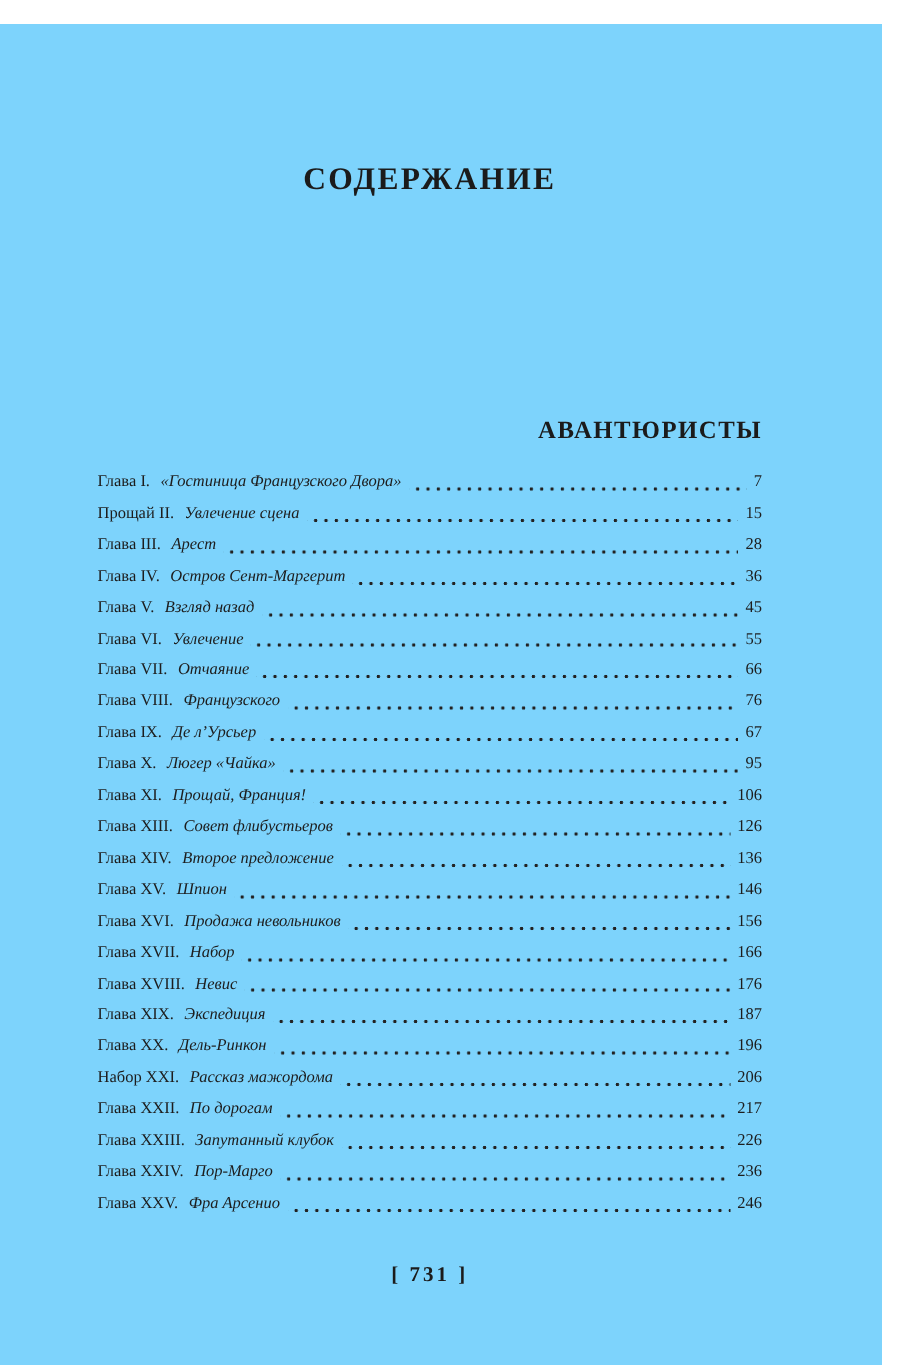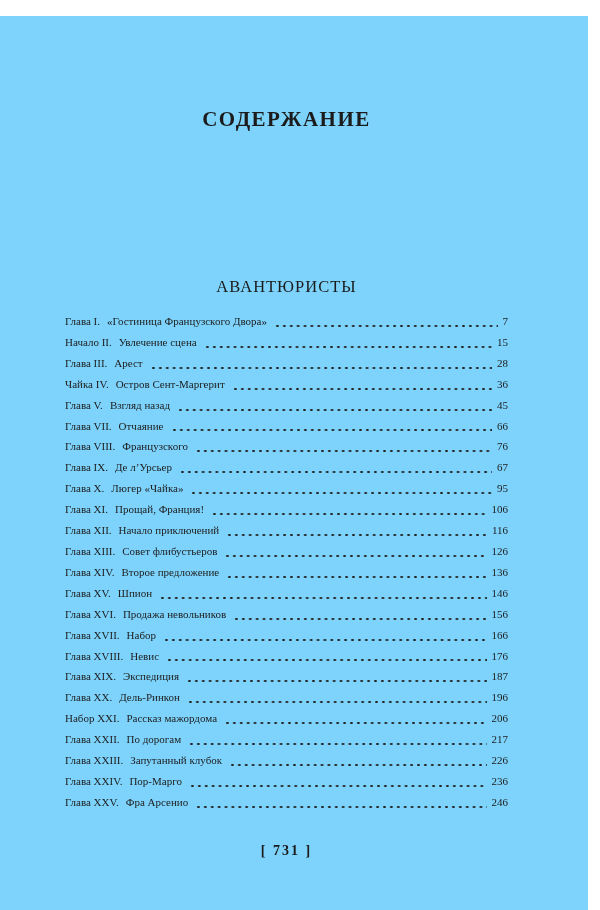--- a/index.html
+++ b/index.html
@@ -28,23 +28,23 @@
     font-weight: bold;
     letter-spacing: 1.5px;
     color: #1b1b1b;
   }
   .section-title {
     position: absolute;
     top: 261px;
     left: 65px;
     width: 443px;
     margin: 0;
-    text-align: center;
+    text-align: right;
     font-size: 16.5px;
-    font-weight: normal;
+    font-weight: bold;
     letter-spacing: 1px;
     color: #1b1b1b;
   }
   .toc {
     position: absolute;
     top: 295px;
     left: 65px;
     width: 443px;
   }
   .toc-row {
@@ -54,20 +54,21 @@
     font-size: 11px;
     line-height: 20.92px;
     white-space: nowrap;
   }
   .toc-chapter {
     flex: 0 0 auto;
   }
   .toc-title {
     flex: 0 0 auto;
     margin-left: 7px;
+    font-style: italic;
   }
   .toc-leader {
     flex: 1 1 auto;
     align-self: stretch;
     margin-left: 5px;
     margin-right: 2px;
     background-image: radial-gradient(circle, #222222 1px, rgba(0,0,0,0) 1.35px);
     background-size: 6.9px 6px;
     background-repeat: repeat-x;
     background-position: 2px calc(100% - 3px);
@@ -98,44 +99,50 @@
   <h2 class="section-title">АВАНТЮРИСТЫ</h2>
 
   <div class="toc" id="toc-list">
       <div class="toc-row">
         <span class="toc-chapter">Глава I.</span>
         <span class="toc-title">«Гостиница Французского Двора»</span>
         <span class="toc-leader"></span>
         <span class="toc-page">7</span>
       </div>
       <div class="toc-row">
-        <span class="toc-chapter">Начало II.</span>
+        <span class="toc-chapter">Прощай II.</span>
         <span class="toc-title">Увлечение сцена</span>
         <span class="toc-leader"></span>
         <span class="toc-page">15</span>
       </div>
       <div class="toc-row">
         <span class="toc-chapter">Глава III.</span>
         <span class="toc-title">Арест</span>
         <span class="toc-leader"></span>
         <span class="toc-page">28</span>
       </div>
       <div class="toc-row">
-        <span class="toc-chapter">Чайка IV.</span>
+        <span class="toc-chapter">Глава IV.</span>
         <span class="toc-title">Остров Сент-Маргерит</span>
         <span class="toc-leader"></span>
         <span class="toc-page">36</span>
       </div>
       <div class="toc-row">
         <span class="toc-chapter">Глава V.</span>
         <span class="toc-title">Взгляд назад</span>
         <span class="toc-leader"></span>
         <span class="toc-page">45</span>
       </div>
       <div class="toc-row">
+        <span class="toc-chapter">Глава VI.</span>
+        <span class="toc-title">Увлечение</span>
+        <span class="toc-leader"></span>
+        <span class="toc-page">55</span>
+      </div>
+      <div class="toc-row">
         <span class="toc-chapter">Глава VII.</span>
         <span class="toc-title">Отчаяние</span>
         <span class="toc-leader"></span>
         <span class="toc-page">66</span>
       </div>
       <div class="toc-row">
         <span class="toc-chapter">Глава VIII.</span>
         <span class="toc-title">Французского</span>
         <span class="toc-leader"></span>
         <span class="toc-page">76</span>
@@ -152,26 +159,20 @@
         <span class="toc-leader"></span>
         <span class="toc-page">95</span>
       </div>
       <div class="toc-row">
         <span class="toc-chapter">Глава XI.</span>
         <span class="toc-title">Прощай, Франция!</span>
         <span class="toc-leader"></span>
         <span class="toc-page">106</span>
       </div>
       <div class="toc-row">
-        <span class="toc-chapter">Глава XII.</span>
-        <span class="toc-title">Начало приключений</span>
-        <span class="toc-leader"></span>
-        <span class="toc-page">116</span>
-      </div>
-      <div class="toc-row">
         <span class="toc-chapter">Глава XIII.</span>
         <span class="toc-title">Совет флибустьеров</span>
         <span class="toc-leader"></span>
         <span class="toc-page">126</span>
       </div>
       <div class="toc-row">
         <span class="toc-chapter">Глава XIV.</span>
         <span class="toc-title">Второе предложение</span>
         <span class="toc-leader"></span>
         <span class="toc-page">136</span>

